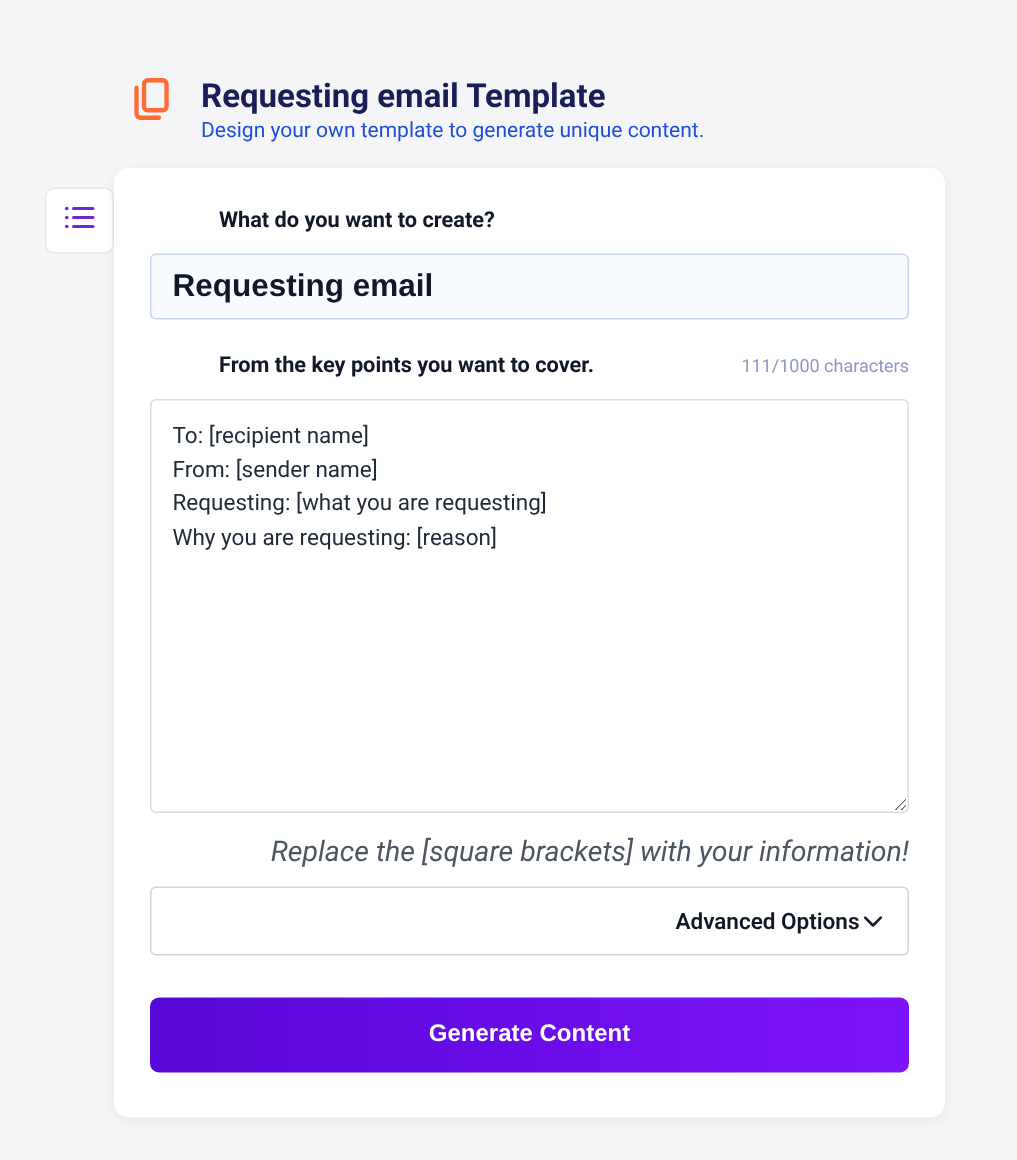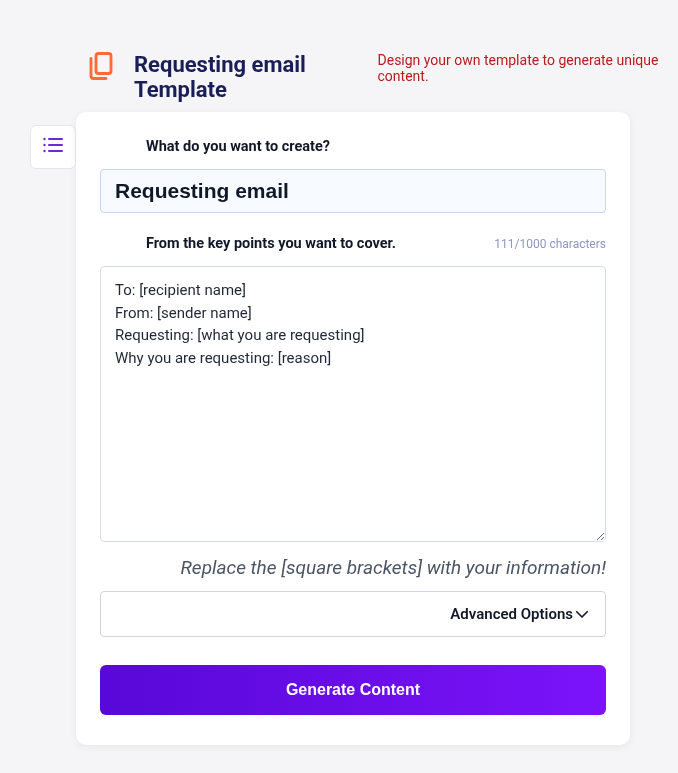--- a/index.html
+++ b/index.html
@@ -1,21 +1,21 @@
 <!DOCTYPE html>
 <html><head>
   <meta charset="utf-8">
   <style>
     * { box-sizing: border-box; margin: 0; padding: 0; }
     body { font-family: -apple-system, BlinkMacSystemFont, "Segoe UI", Roboto, Helvetica, Arial, sans-serif; background: #f5f5f7; width: 678px; height: 773px; position: relative; }
     .header { display: flex; align-items: flex-start; gap: 18px; padding: 52px 0 0 86px; }
     .header-icon { width: 30px; height: 30px; flex-shrink: 0; margin-top: -1px; }
-    .header-text { display: flex; gap: 2px; }
+    .header-text { display: flex; flex-direction: column; gap: 2px; }
     .title { font-size: 22px; font-weight: 700; color: #1a1e56; }
-    .subtitle { font-size: 14px; color: #b91c1c; }
+    .subtitle { font-size: 14px; color: #1d4ed8; }
     .side-tab { position: absolute; left: 30px; top: 125px; width: 46px; height: 44px; background: #ffffff; border: 1px solid #e5e7eb; border-radius: 6px; display: flex; align-items: center; justify-content: center; cursor: pointer; }
     .card { position: absolute; left: 76px; top: 112px; width: 554px; background: #ffffff; border-radius: 10px; box-shadow: 0 2px 8px rgba(0,0,0,0.06); padding: 26px 24px 30px 24px; }
     .form-group { margin-bottom: 22px; }
     .label { font-size: 14.5px; font-weight: 700; color: #111827; margin-bottom: 14px; display: block; margin-left: 46px; }
     .label-row { display: flex; justify-content: space-between; align-items: baseline; margin-bottom: 14px; }
     .char-count { font-size: 12px; color: #8e95c7; }
     .input { width: 100%; height: 44px; border: 1px solid #c6d5ef; background: #f7fbff; border-radius: 4px; padding: 0 14px; font-size: 21px; font-weight: 600; color: #111827; outline: none; }
     .textarea { width: 100%; height: 276px; border: 1px solid #d8dce4; border-radius: 4px; padding: 12px 14px; font-size: 15px; font-family: inherit; color: #1f2937; line-height: 1.5; resize: both; outline: none; }
     .helper { text-align: right; font-size: 19px; font-style: italic; color: #4b5563; margin-top: 10px; }
     .accordion { width: 100%; height: 46px; border: 1px solid #d1d5db; border-radius: 4px; background: #ffffff; display: flex; align-items: center; justify-content: flex-end; padding: 0 14px; cursor: pointer; margin-top: 12px; margin-bottom: 28px; }

